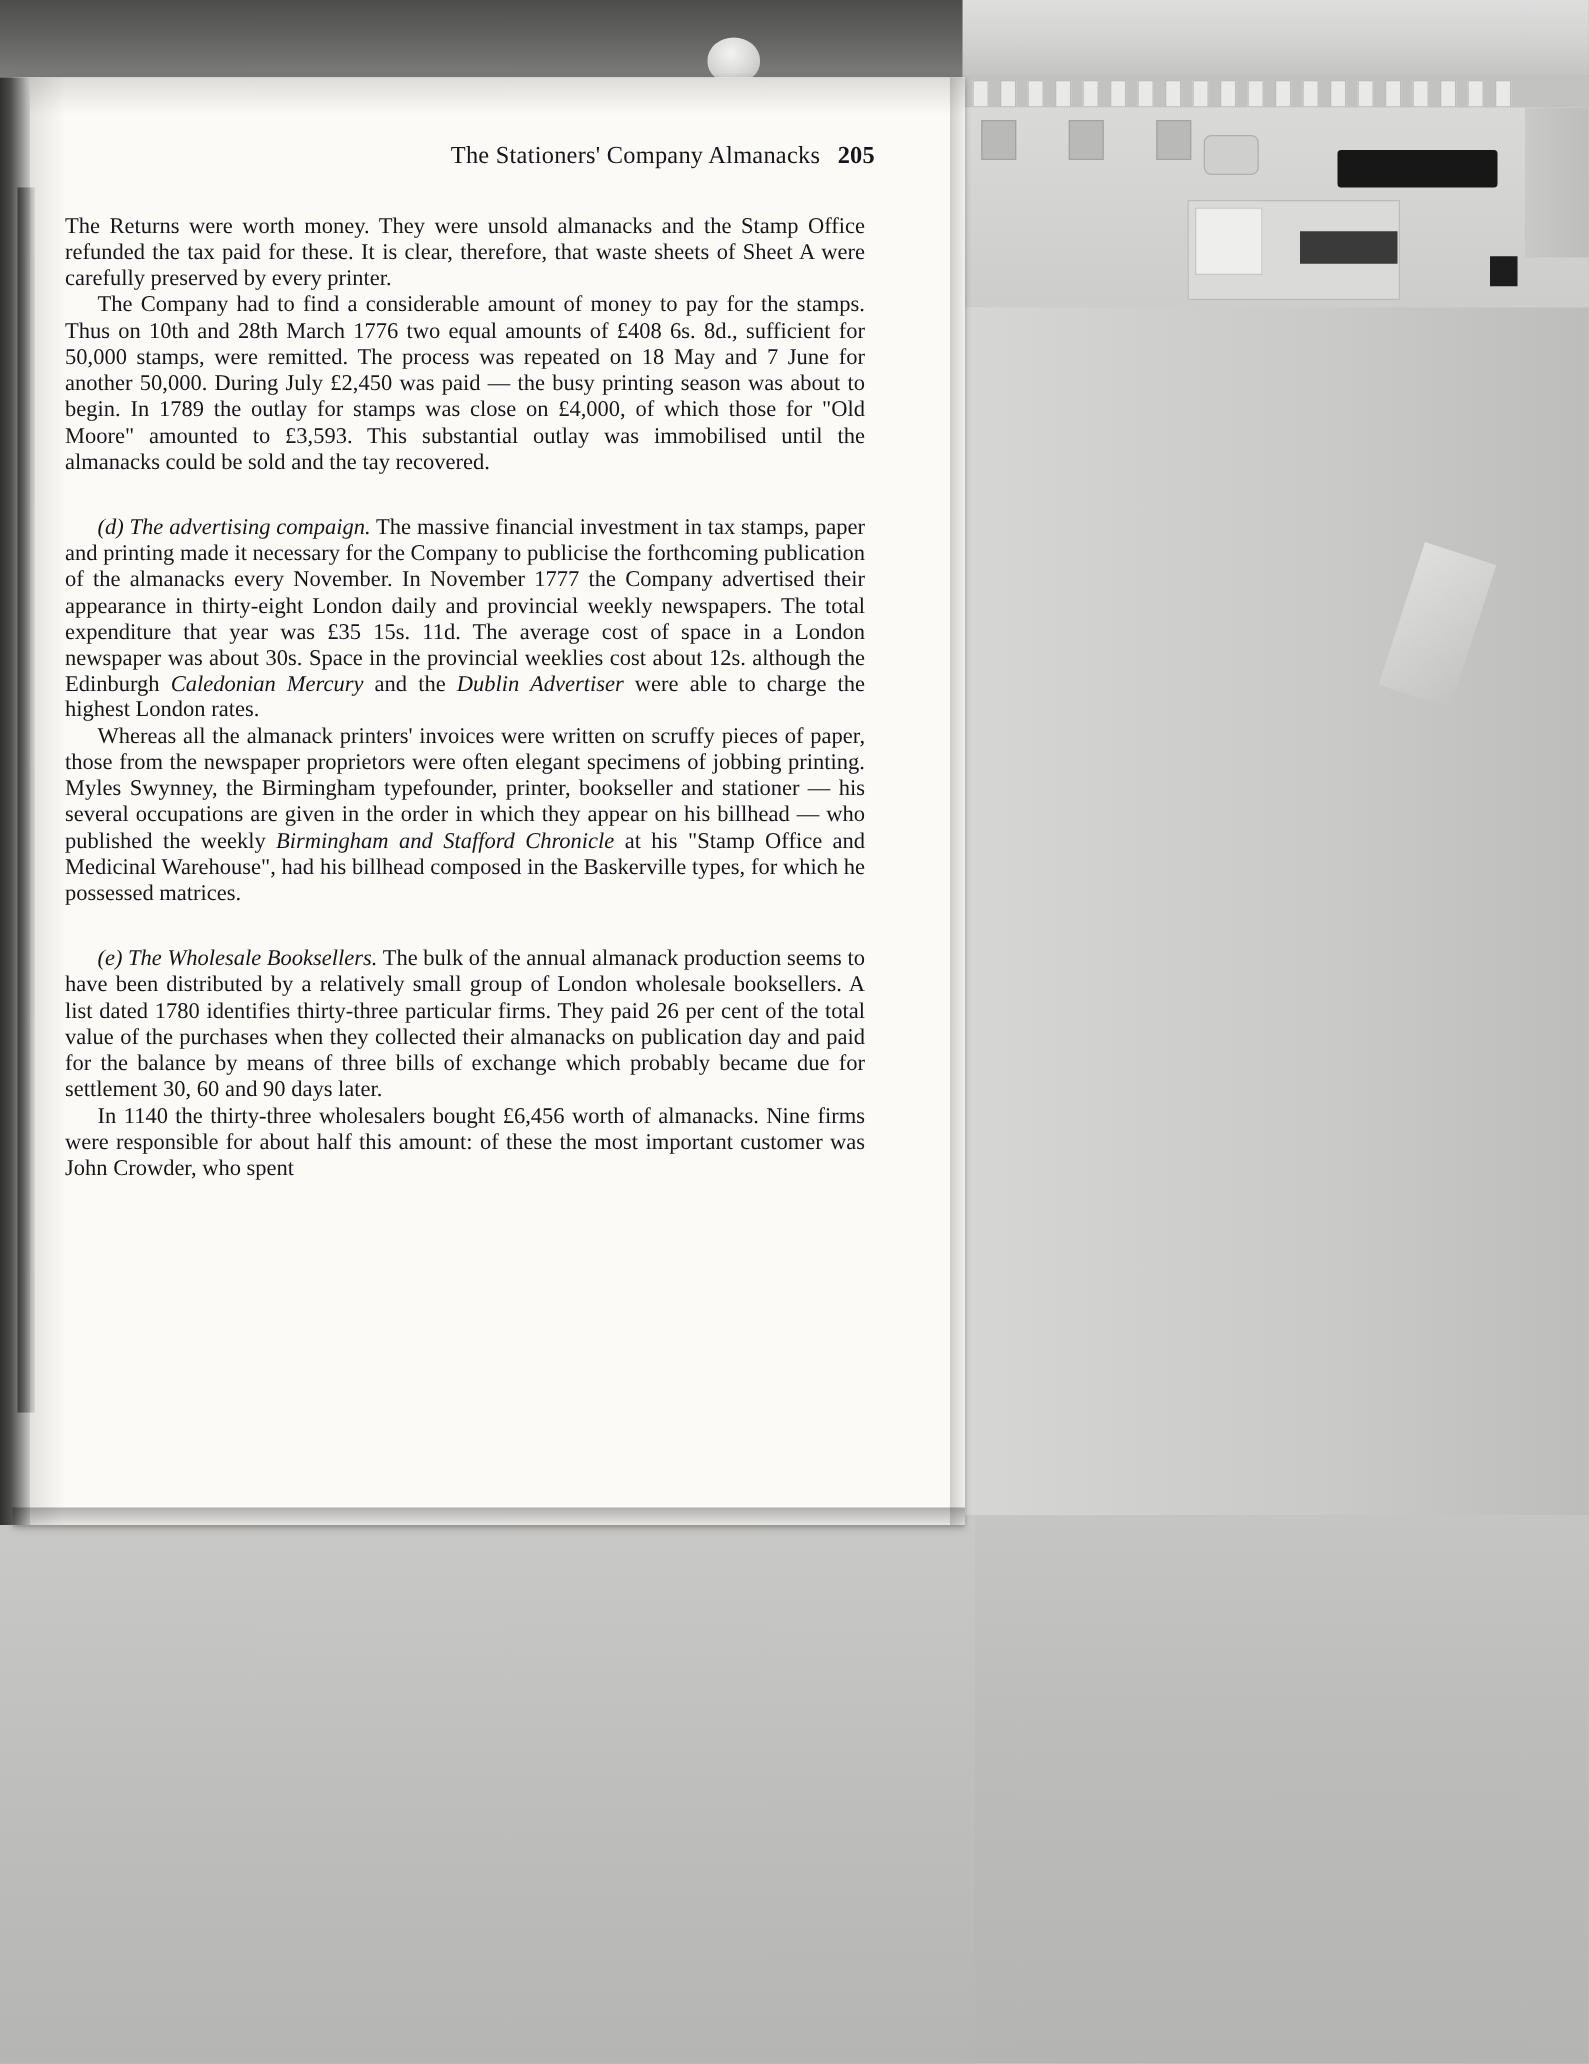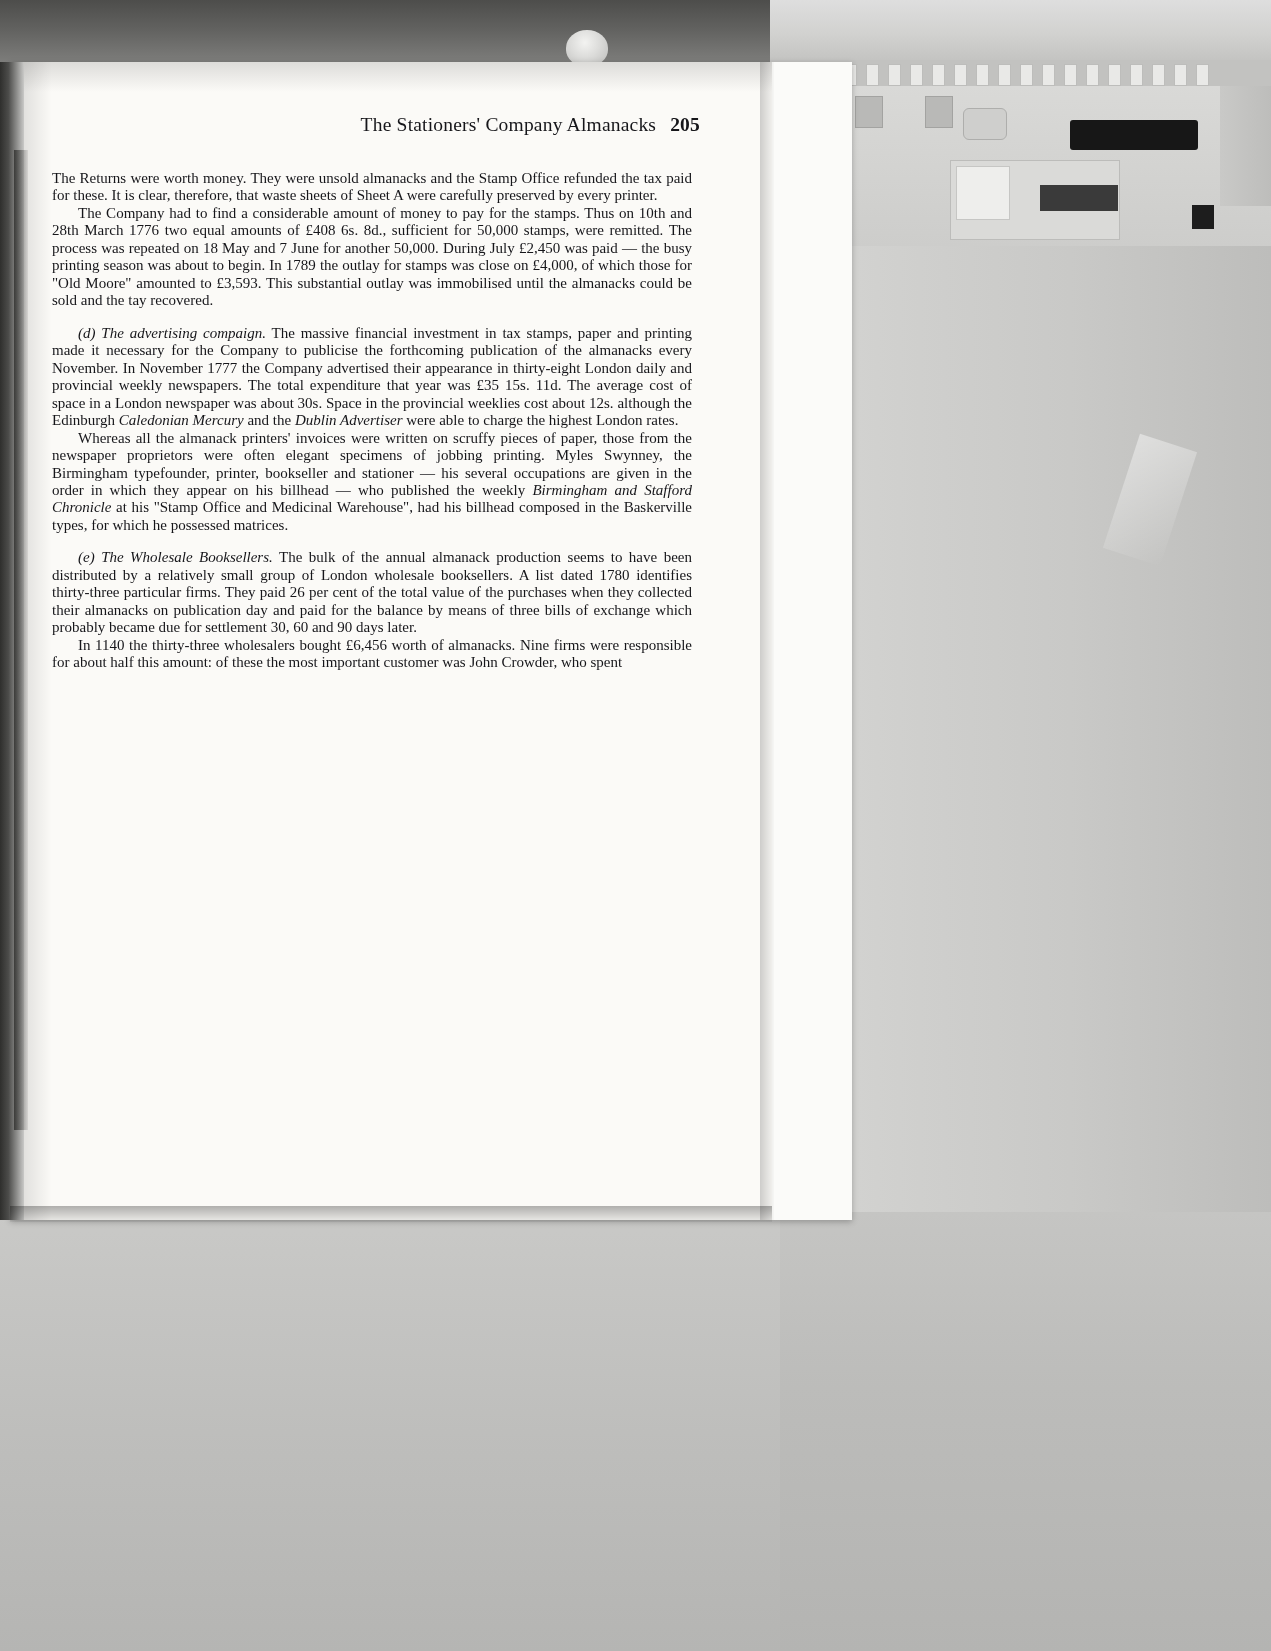--- a/index.html
+++ b/index.html
@@ -140,21 +140,21 @@
   .thumb {
     position: absolute;
     left: 566px; top: 30px;
     width: 42px; height: 36px;
     background: radial-gradient(ellipse at 45% 35%, #f3f3f1 0%, #dcdcda 45%, #bcbcba 100%);
     border-radius: 50% 50% 45% 45%;
   }
   .page {
     position: absolute;
     left: 10px; top: 62px;
-    width: 842px; height: 1158px;
+    width: 762px; height: 1158px;
     background: #fbfbf9;
     box-shadow: 0 2px 6px rgba(0,0,0,0.25);
   }
   .page-inner {
     position: absolute;
     left: 0; top: 0;
     width: 762px; height: 1158px;
     background:
       linear-gradient(to right, rgba(0,0,0,0.22) 0px, rgba(0,0,0,0.10) 14px, rgba(0,0,0,0.0) 42px),
       linear-gradient(to bottom, rgba(0,0,0,0.12) 0px, rgba(0,0,0,0.0) 30px),
@@ -200,36 +200,36 @@
   .running-head .pageno {
     margin-left: 14px;
     font-weight: bold;
   }
 
   .body-col {
     position: absolute;
     left: 42px; top: 108px;
     width: 640px;
     color: #16161a;
-    font-size: 15px;
+    font-size: 18px;
     line-height: 1.165;
     text-align: justify;
     text-justify: inter-word;
     font-family: "Liberation Serif", serif;
   }
   .body-col p {
     margin: 0;
     text-indent: 0;
   }
   .body-col p.indent {
     text-indent: 26px;
     font-family: Liberation Serif, serif;
   }
   .body-col p.spaced {
-    margin-top: 15px;
+    margin-top: 31px;
     text-indent: 26px;
   }
   .it { font-style: italic; }
   .lead-it { font-style: italic; }
   .streak1 {
     position: absolute;
     left: 1120px; top: 440px;
     width: 60px; height: 120px;
     background: linear-gradient(135deg, rgba(255,255,255,0.45), rgba(255,255,255,0));
     transform: rotate(18deg);

